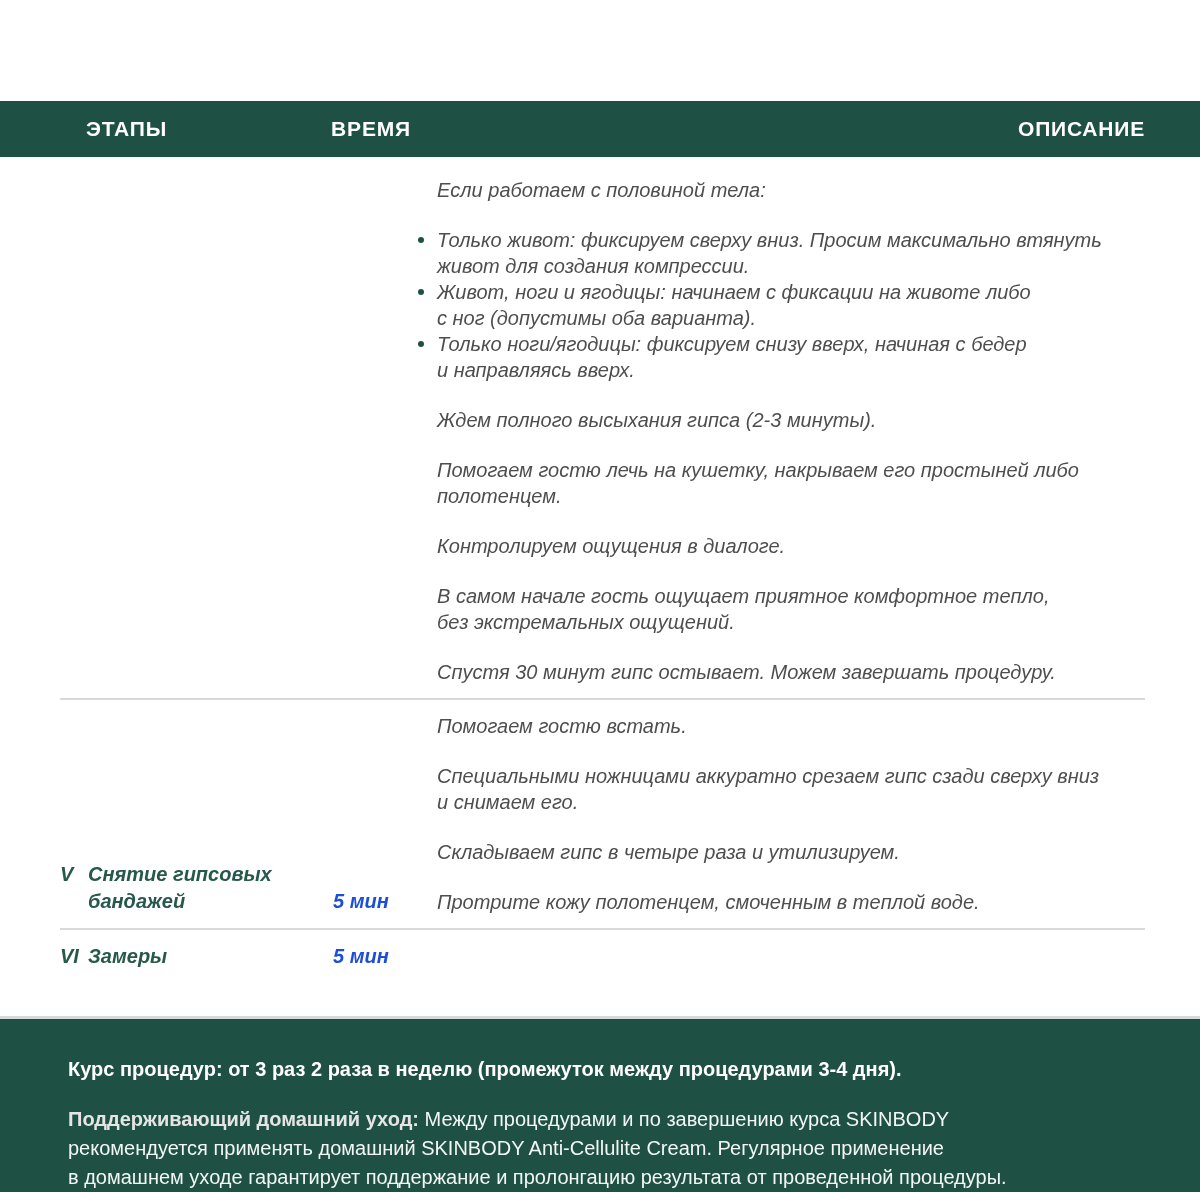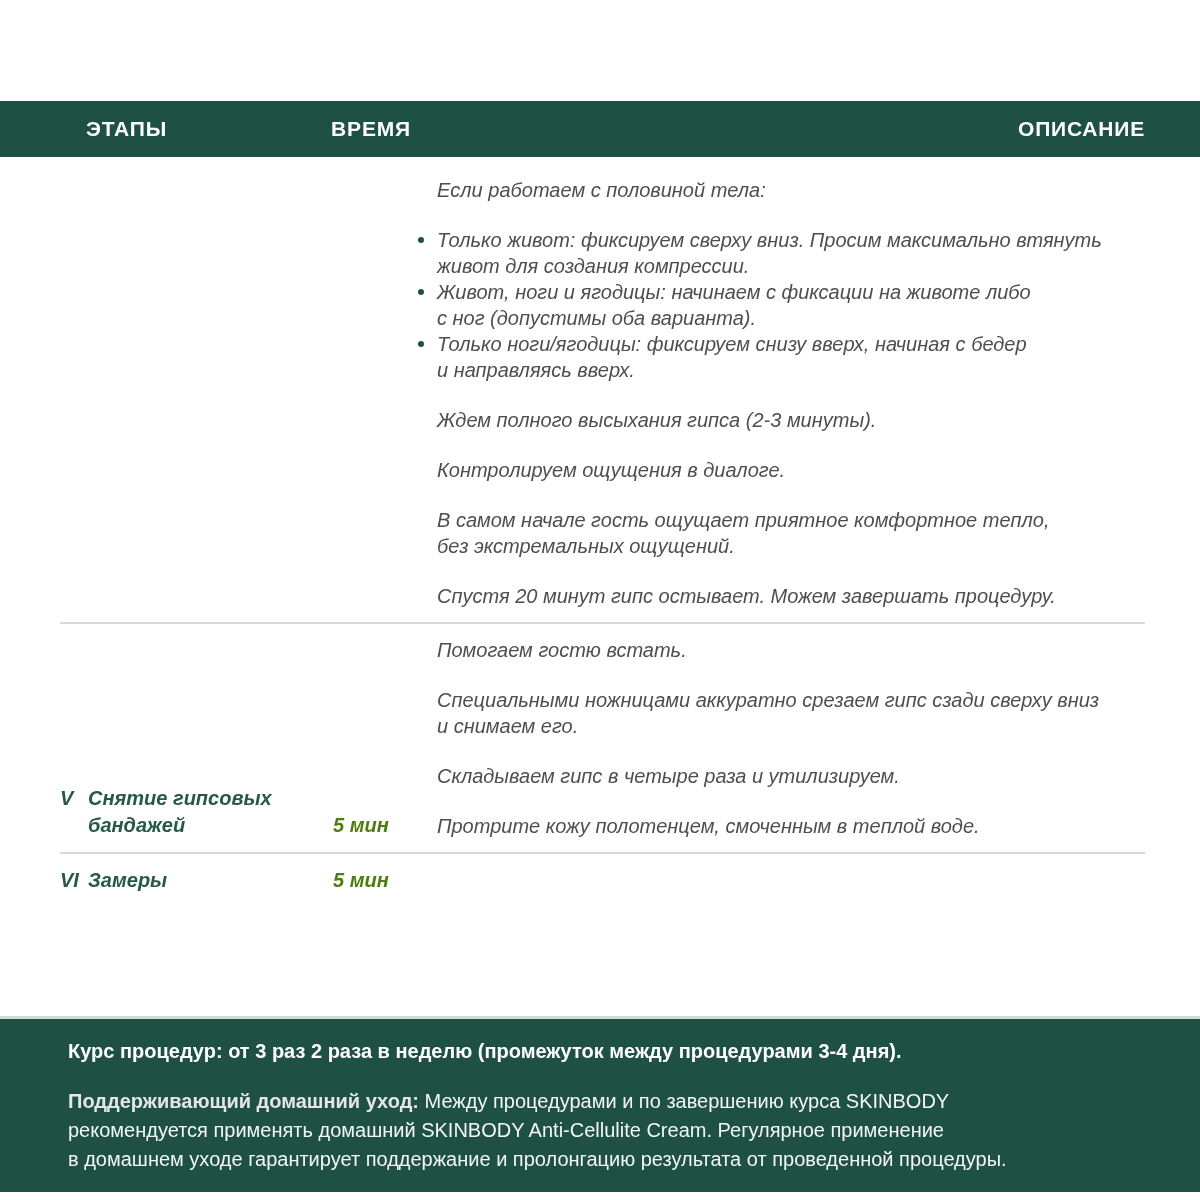--- a/index.html
+++ b/index.html
@@ -80,21 +80,21 @@
   .col-stage .stage-name {
     white-space: pre-line;
     padding-right: 10px;
   }
   .col-time {
     width: 104px;
     flex: 0 0 auto;
     font-weight: bold;
     font-size: 20px;
     line-height: 27px;
-    color: #4d7c0f;
+    color: #1d4ed8;
   }
   .col-desc {
     width: 708px;
     flex: 0 0 auto;
     color: #4E4E4E;
     font-size: 20px;
     line-height: 26px;
   }
   .col-desc p {
     white-space: pre-line;
@@ -122,21 +122,21 @@
     background: #1F5044;
   }
 
   
   .footer {
     margin-top: auto;
     margin-bottom: 8px;
     height: 176px;
     background: #1F5044;
     border-top: 3px solid #D6DBD9;
-    padding: 18px 70px 0 68px;
+    padding: 36px 70px 0 68px;
     color: #F2F6F4;
     font-size: 20px;
     line-height: 29px;
   }
   .footer .course-line {
     font-weight: bold;
     color: #ffffff;
     white-space: pre-line;
   }
   .footer .homecare {
@@ -168,24 +168,26 @@
         <p>Если работаем с половиной тела:</p>
         <ul>
           <li>Только живот: фиксируем сверху вниз. Просим максимально втянуть
 живот для создания компрессии.</li>
           <li>Живот, ноги и ягодицы: начинаем с фиксации на животе либо
 с ног (допустимы оба варианта).</li>
           <li>Только ноги/ягодицы: фиксируем снизу вверх, начиная с бедер
 и направляясь вверх.</li>
         </ul>
         <p>Ждем полного высыхания гипса (2-3 минуты).</p>
+        <p>Помогаем гостю лечь на кушетку, накрываем его простыней либо
+полотенцем.</p>
         <p>Контролируем ощущения в диалоге.</p>
         <p>В самом начале гость ощущает приятное комфортное тепло,
 без экстремальных ощущений.</p>
-        <p>Спустя 20 минут гипс остывает. Можем завершать процедуру.</p>
+        <p>Спустя 30 минут гипс остывает. Можем завершать процедуру.</p>
       </div>
     </div>
 
     <hr class="divider">
 
     <div class="row">
       <div class="col-stage">
         <span class="numeral">V</span>
         <span class="stage-name">Снятие гипсовых
 бандажей</span>

